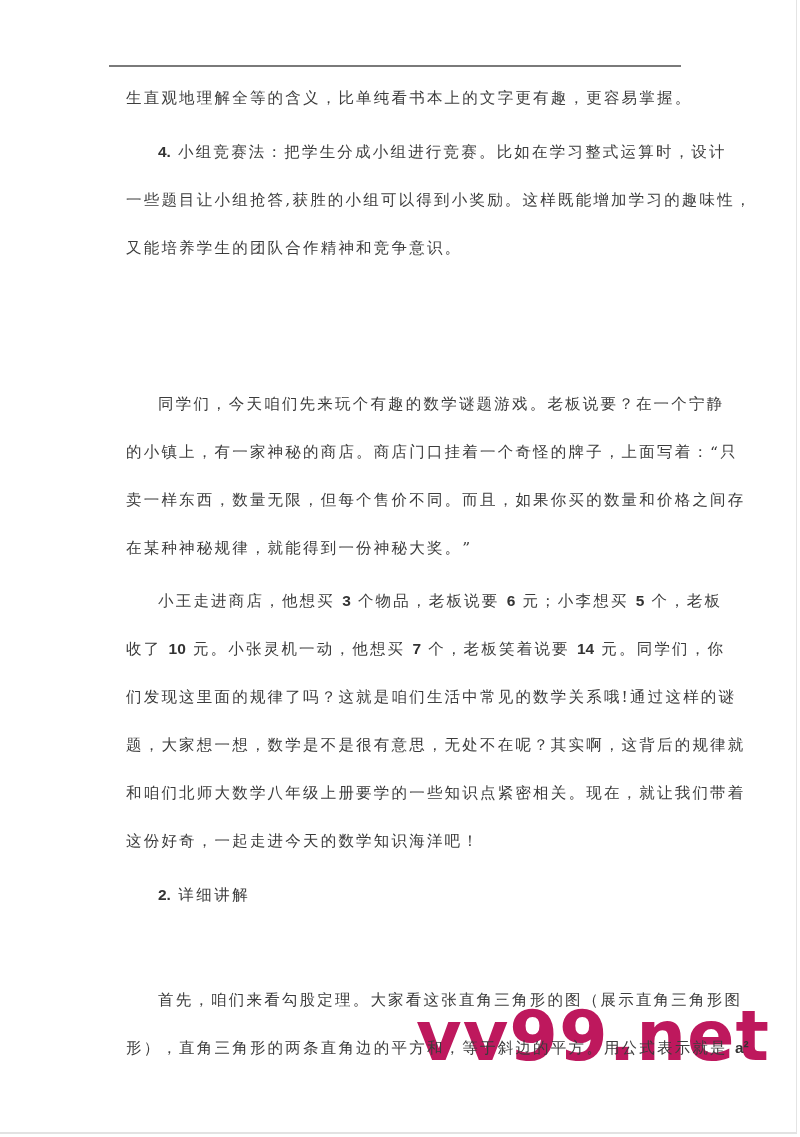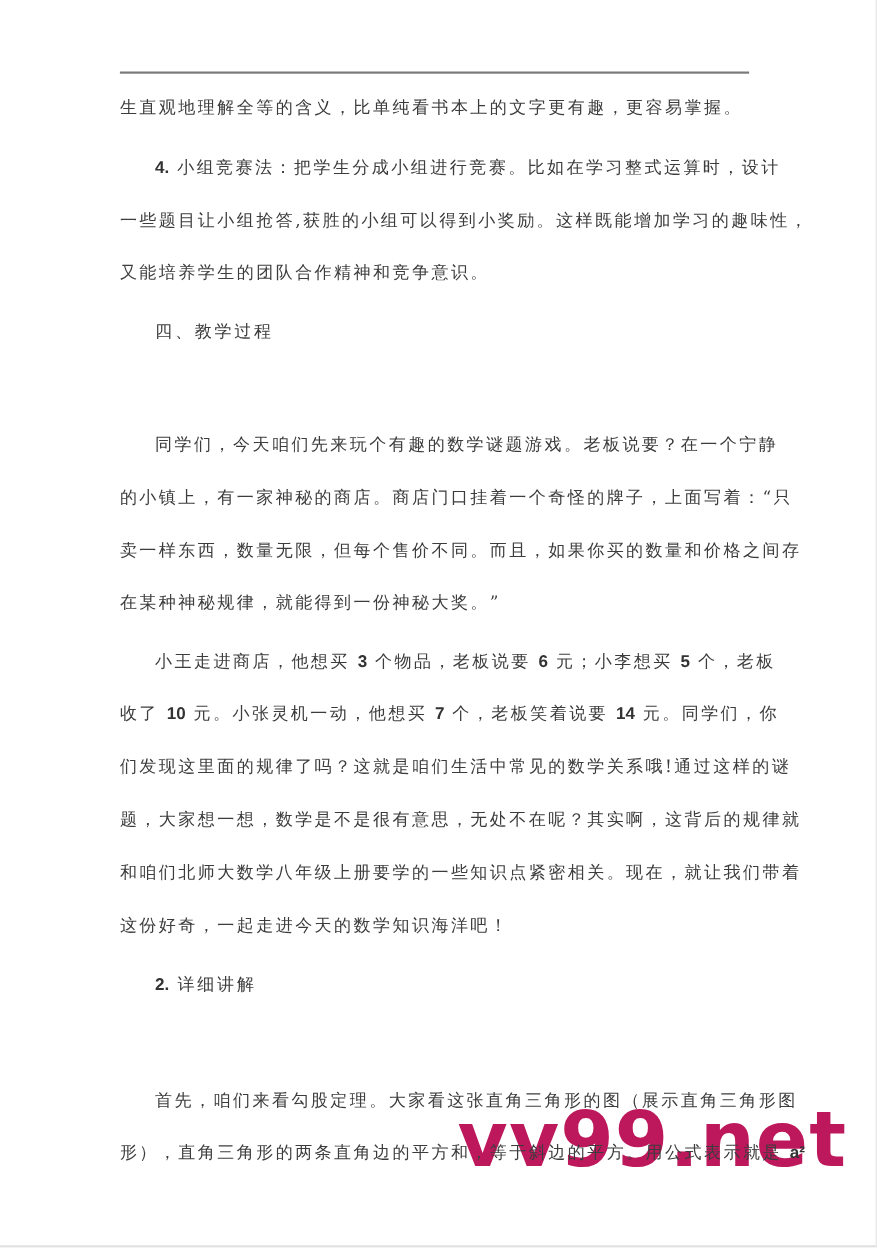--- a/index.html
+++ b/index.html
@@ -56,38 +56,37 @@
       top: 995px;
       font-family: "DejaVu Sans", sans-serif;
       font-weight: bold;
       font-size: 70px;
       color: #be185d;
       letter-spacing: 1px;
       z-index: 0;
       user-select: none;
       margin-left: 48px;
     }
-    .text-layer { position: absolute; inset: 0; z-index: 1; }
+    .text-layer { position: absolute; inset: 0; z-index: 1; margin-left: 17px; }
   </style>
 </head>
 <body>
 
 <div class="page">
   <div class="header-rule"></div>
 
   <div class="watermark">vv99.net</div>
 
   <div class="text-layer">
     <div class="line" style="top:88px">生直观地理解全等的含义，比单纯看书本上的文字更有趣，更容易掌握。</div>
 
     <div class="line indent" style="top:142px"><span class="num">4.</span><span>  小组竞赛法：把学生分成小组进行竞赛。比如在学习整式运算时，设计</span></div>
     <div class="line" style="top:190px">一些题目让小组抢答,获胜的小组可以得到小奖励。这样既能增加学习的趣味性，</div>
     <div class="line" style="top:238px">又能培养学生的团队合作精神和竞争意识。</div>
 
-    <div class="line indent heading" style="top:291px">四、教学过程</div>
 
 
     <div class="line indent" style="top:394px">同学们，今天咱们先来玩个有趣的数学谜题游戏。老板说要？在一个宁静</div>
     <div class="line" style="top:442px">的小镇上，有一家神秘的商店。商店门口挂着一个奇怪的牌子，上面写着：“只</div>
     <div class="line" style="top:490px">卖一样东西，数量无限，但每个售价不同。而且，如果你买的数量和价格之间存</div>
     <div class="line" style="top:538px">在某种神秘规律，就能得到一份神秘大奖。”</div>
 
     <div class="line indent" style="top:591px"><span>小王走进商店，他想买 </span><span class="num">3</span><span> 个物品，老板说要 </span><span class="num">6</span><span> 元；小李想买 </span><span class="num">5</span><span> 个，老板</span></div>
     <div class="line" style="top:639px"><span>收了 </span><span class="num">10</span><span> 元。小张灵机一动，他想买 </span><span class="num">7</span><span> 个，老板笑着说要 </span><span class="num">14</span><span> 元。同学们，你</span></div>
     <div class="line" style="top:687px">们发现这里面的规律了吗？这就是咱们生活中常见的数学关系哦!通过这样的谜</div>

